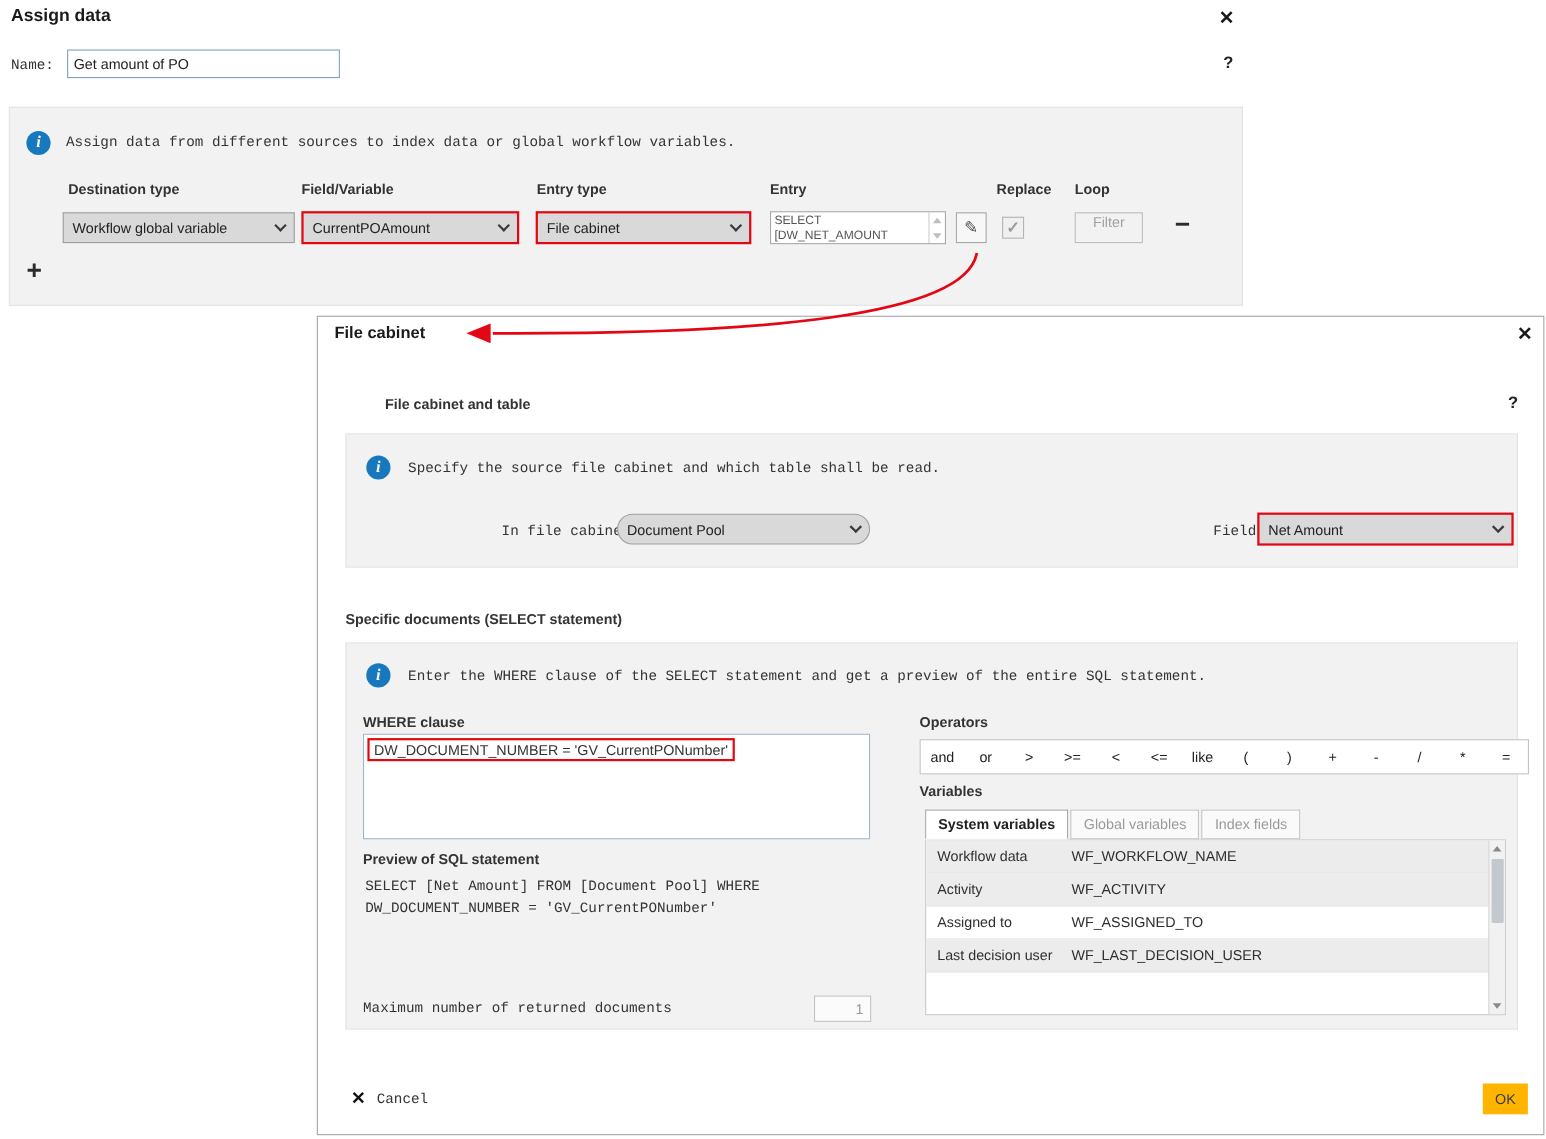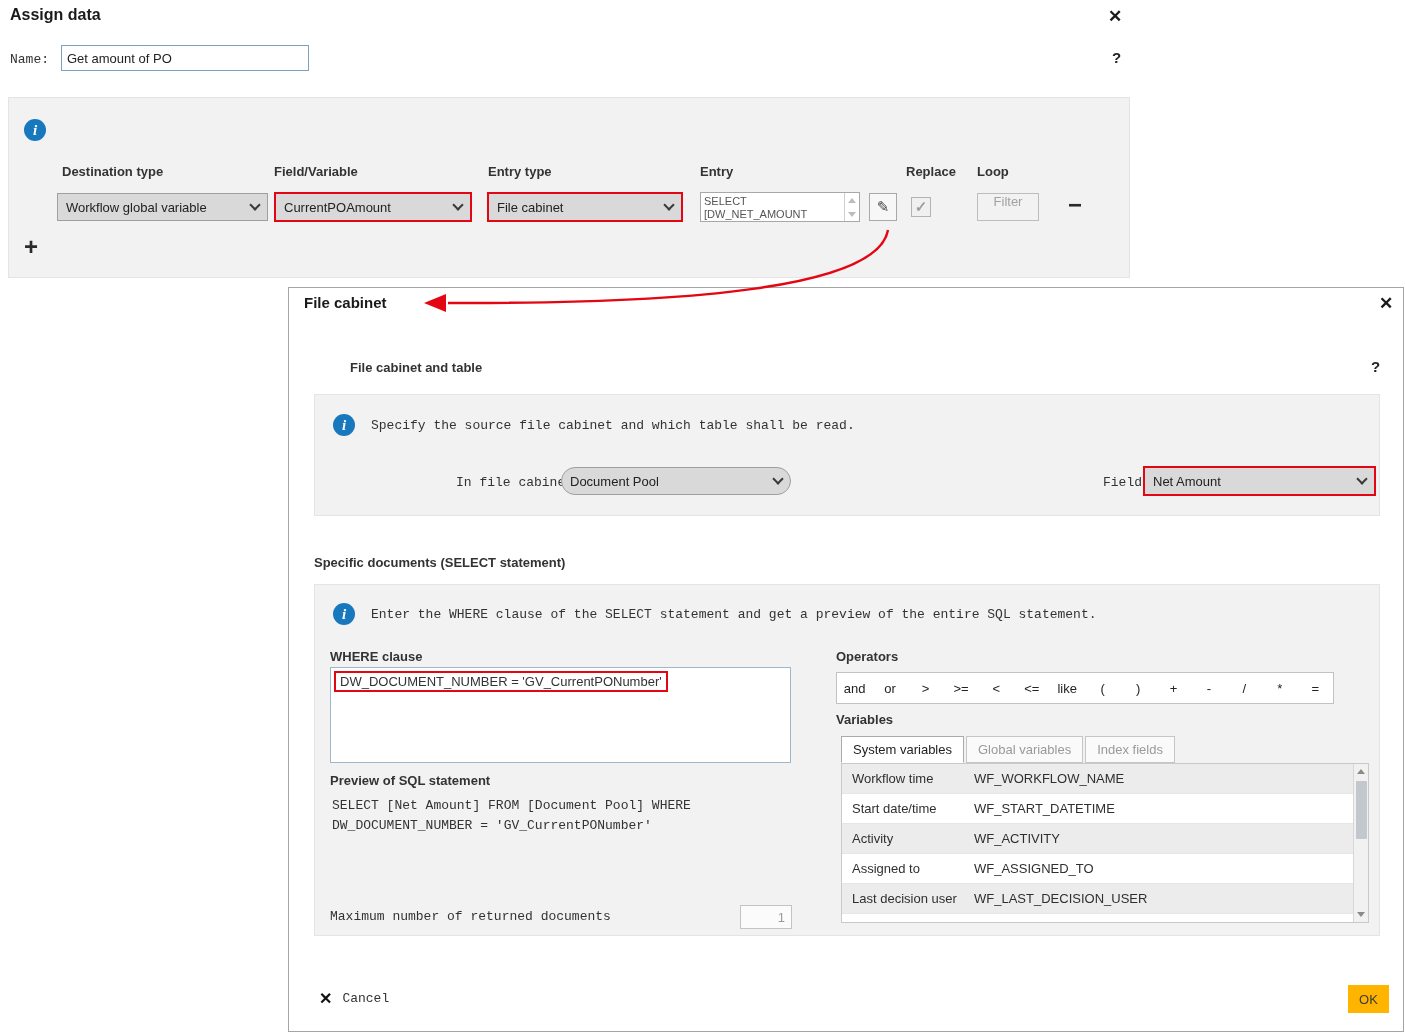--- a/index.html
+++ b/index.html
@@ -52,21 +52,21 @@
 
   .where-box { position:absolute; background:#fff; border:1px solid #9fb7cb; padding:3px; font-size:13px; cursor:text; }
   .red-box { display:inline-block; border:2px solid #e30613; padding:1px 4px; }
 
   .ops-bar { position:absolute; background:#fff; border:1px solid #c3c3c3; display:flex; align-items:center; }
   .op { flex:1; text-align:center; font-size:13px; color:#222; cursor:pointer; }
 
   .tabs { position:absolute; display:flex; }
   .tab { padding:5px 11px; font-size:13px; border:1px solid #c6c6c6; background:#fafafa; color:#9a9a9a;
     cursor:pointer; position:relative; margin-right:2px; height:27px; }
-  .tab.active { background:#fff; color:#222; font-weight:normal; border-color:#ababab; border-bottom:1px solid #fff; z-index:2; }
+  .tab.active { background:#fff; color:#222; font-weight:bold; border-color:#ababab; border-bottom:1px solid #fff; z-index:2; }
 
   .var-table { position:absolute; background:#fff; border:1px solid #c9c9c9; overflow:hidden; }
   .vrow { height:30px; display:flex; align-items:center; font-size:13px; color:#2f2f2f; border-bottom:1px solid #e6e6e6; }
   .vrow.alt { background:#ececec; }
   .vname { width:132px; padding-left:10px; }
   .vval  { flex:1; }
 
   .vscroll { position:absolute; width:15px; background:#f1f1f1; border-left:1px solid #d7d7d7; }
   .varrow { height:15px; display:flex; align-items:center; justify-content:center; }
   .vthumb { position:absolute; left:2px; width:11px; background:#c2c8ce; border-radius:1px; }
@@ -91,20 +91,21 @@
   <div class="abs dlg-title" style="left:10px; top:6px;">Assign data</div>
   <div class="abs close-x" style="left:1108px; top:6px;">✕</div>
 
   <div class="abs lbl" style="left:10px; top:52px;">Name:</div>
   <input class="name-input" style="left: 61px; top: 45px; width: 248px; height: 26px;" value="Get amount of PO">
   <div class="abs help-q" style="left:1112px; top:49px;">?</div>
 
   <div class="panel" style="left:8px; top:97px; width:1122px; height:181px;"></div>
 
   <div class="abs info-icon" style="left:24px; top:119px;">i</div>
+  <div class="abs lbl" style="left:60px; top:122px;">Assign data from different sources to index data or global workflow variables.</div>
 
   <div class="abs bold-lbl" style="left:62px; top:164px;">Destination type</div>
   <div class="abs bold-lbl" style="left:274px; top:164px;">Field/Variable</div>
   <div class="abs bold-lbl" style="left:488px; top:164px;">Entry type</div>
   <div class="abs bold-lbl" style="left:700px; top:164px;">Entry</div>
   <div class="abs bold-lbl" style="left:906px; top:164px;">Replace</div>
   <div class="abs bold-lbl" style="left:977px; top:164px;">Loop</div>
 
   <div class="dropdown" style="left:57px; top:193px; width:211px;">
     <span>Workflow global variable</span>
@@ -180,21 +181,21 @@
     <div class="abs lbl" style="left:82px; top:319px;">Enter the WHERE clause of the SELECT statement and get a preview of the entire SQL statement.</div>
 
     <div class="abs bold-lbl" style="left:41px; top:361px;">WHERE clause</div>
     <div class="where-box" style="left:41px; top:379px; width:461px; height:96px;">
       <span class="red-box">
         <span>DW_DOCUMENT_NUMBER = 'GV_CurrentPONumber'</span>
       </span>
     </div>
 
     <div class="abs bold-lbl" style="left:547px; top:361px;">Operators</div>
-    <div class="ops-bar" style="left:547px; top:384px; width:498px; height:32px;">
+    <div class="ops-bar" style="left:547px; top:384px; width:554px; height:32px;">
       <span class="op">and</span>
       <span class="op">or</span>
       <span class="op">&gt;</span>
       <span class="op">&gt;=</span>
       <span class="op">&lt;</span>
       <span class="op">&lt;=</span>
       <span class="op">like</span>
       <span class="op">(</span>
       <span class="op">)</span>
       <span class="op">+</span>
@@ -207,26 +208,22 @@
     <div class="abs bold-lbl" style="left:547px; top:424px;">Variables</div>
 
     <div class="tabs" style="left:552px; top:448px;">
       <div class="tab active">System variables</div>
       <div class="tab">Global variables</div>
       <div class="tab">Index fields</div>
     </div>
 
     <div class="var-table" style="left:552px; top:475px; width:528px; height:160px;">
       <div class="vrow alt">
-        <span class="vname">Workflow time</span>
+        <span class="vname">Workflow data</span>
         <span class="vval">WF_WORKFLOW_NAME</span>
-      </div>
-      <div class="vrow">
-        <span class="vname">Start date/time</span>
-        <span class="vval">WF_START_DATETIME</span>
       </div>
       <div class="vrow alt">
         <span class="vname">Activity</span>
         <span class="vval">WF_ACTIVITY</span>
       </div>
       <div class="vrow">
         <span class="vname">Assigned to</span>
         <span class="vval">WF_ASSIGNED_TO</span>
       </div>
       <div class="vrow alt">

